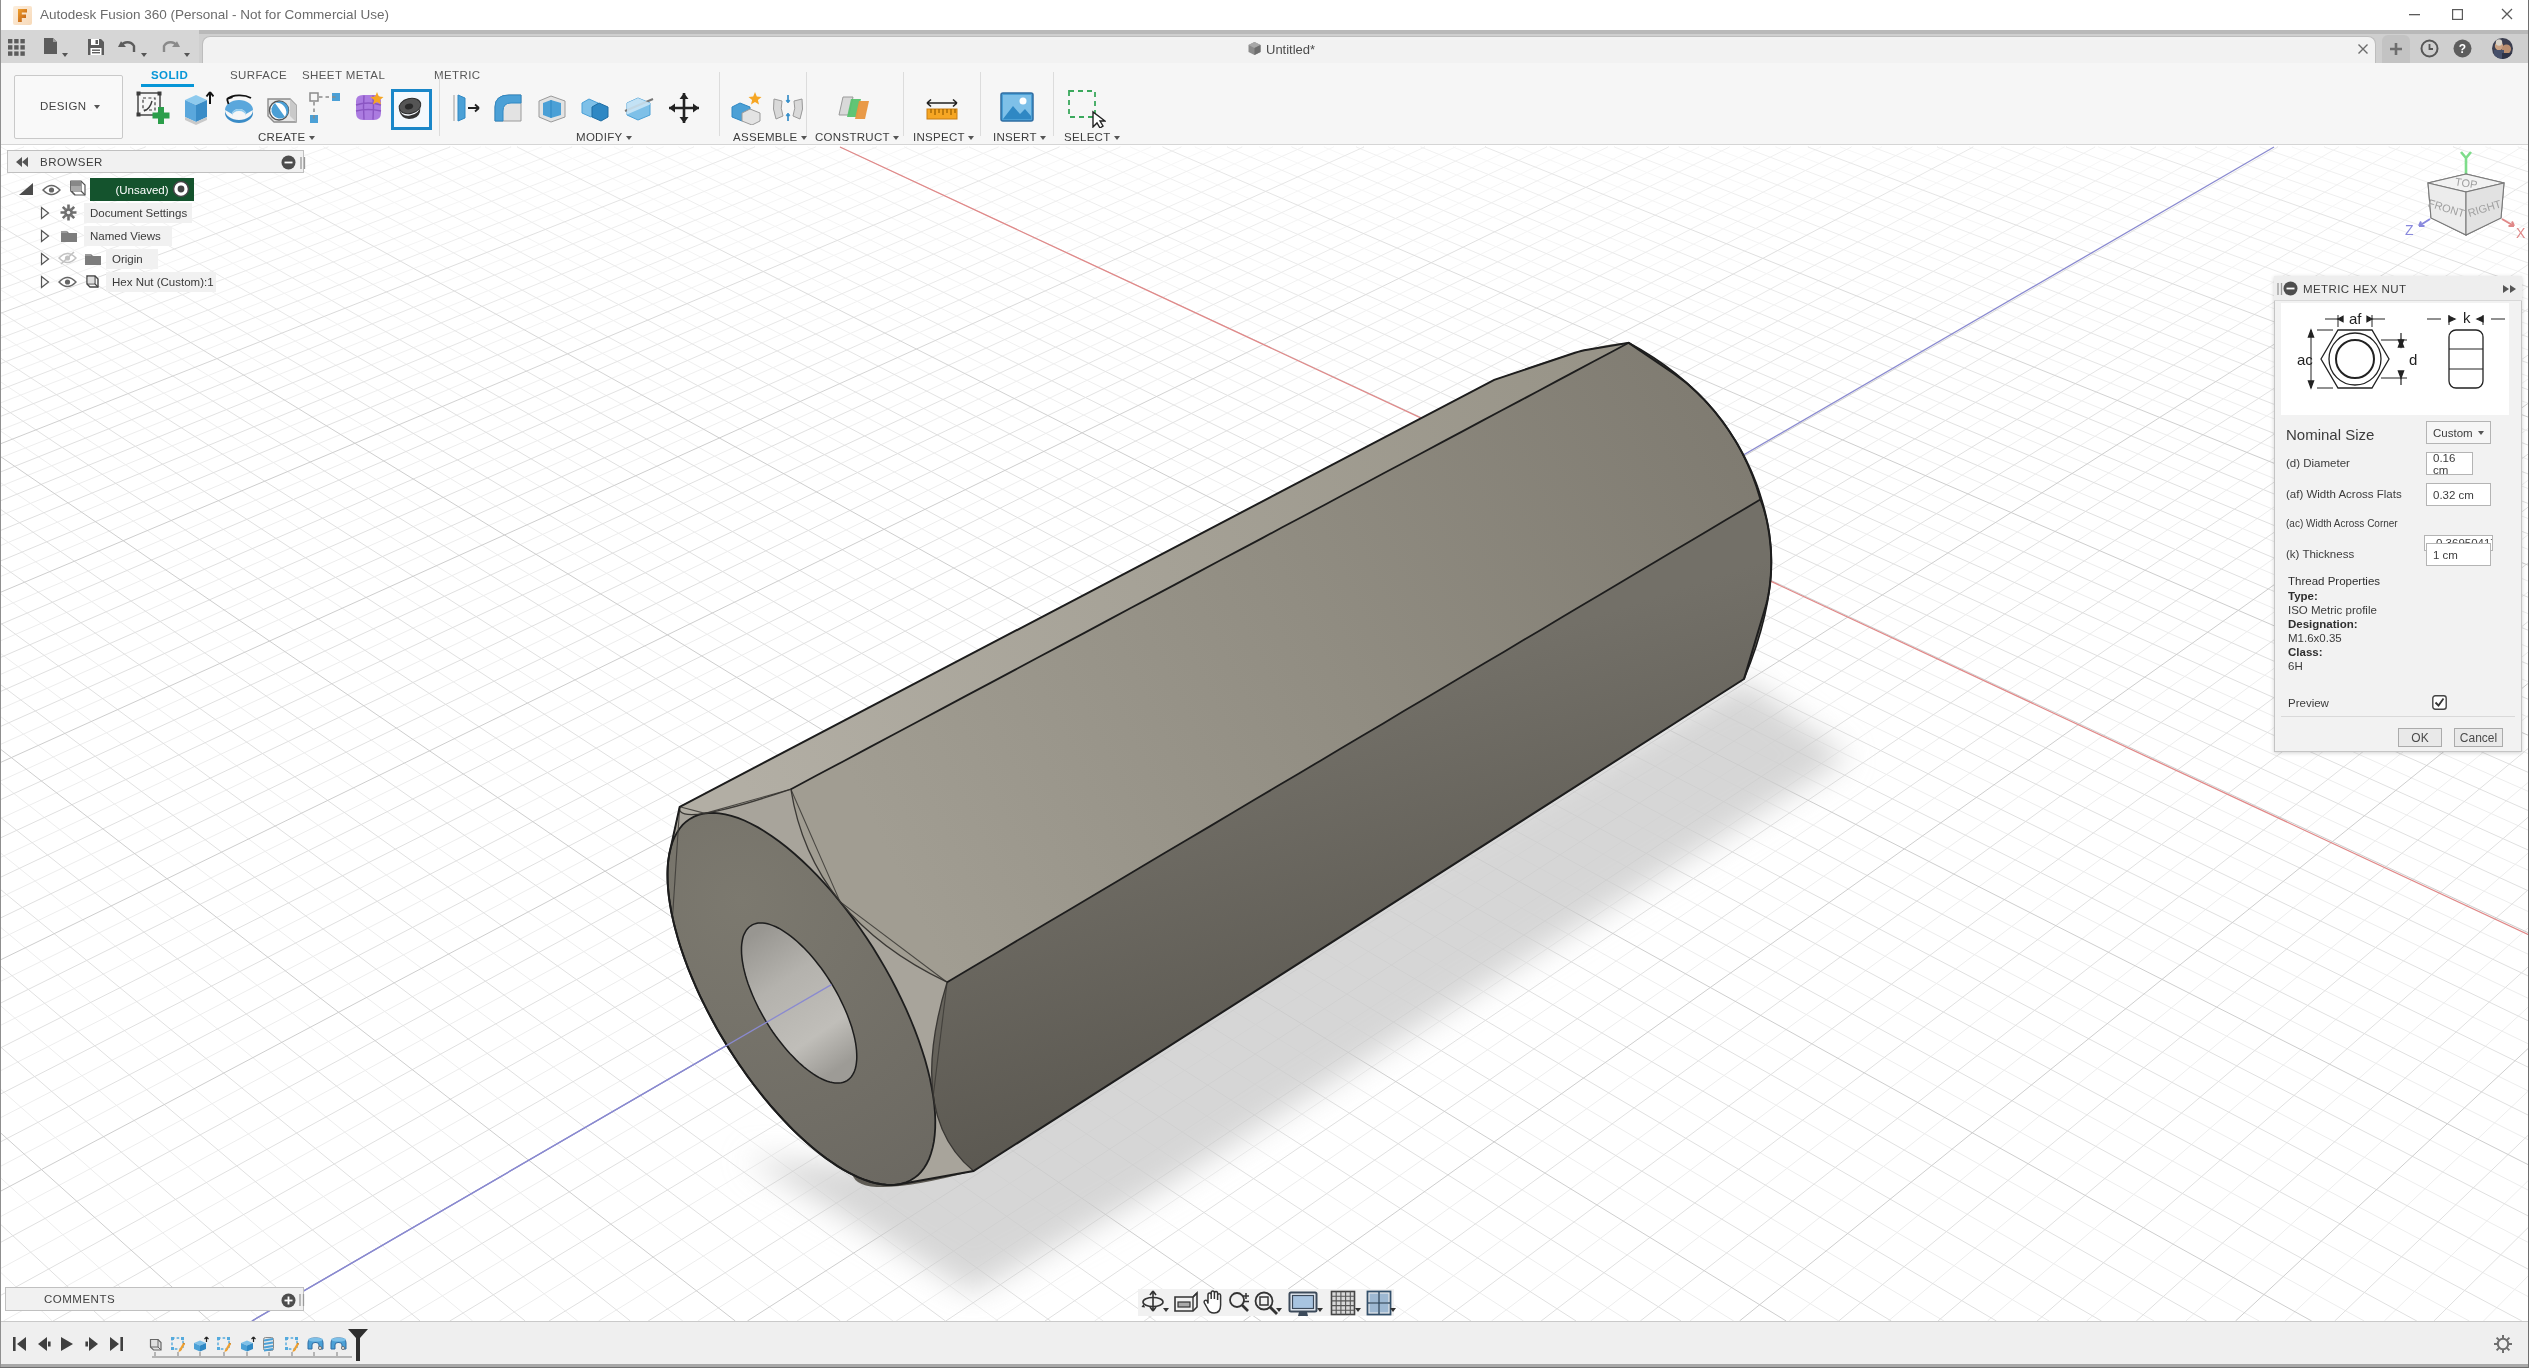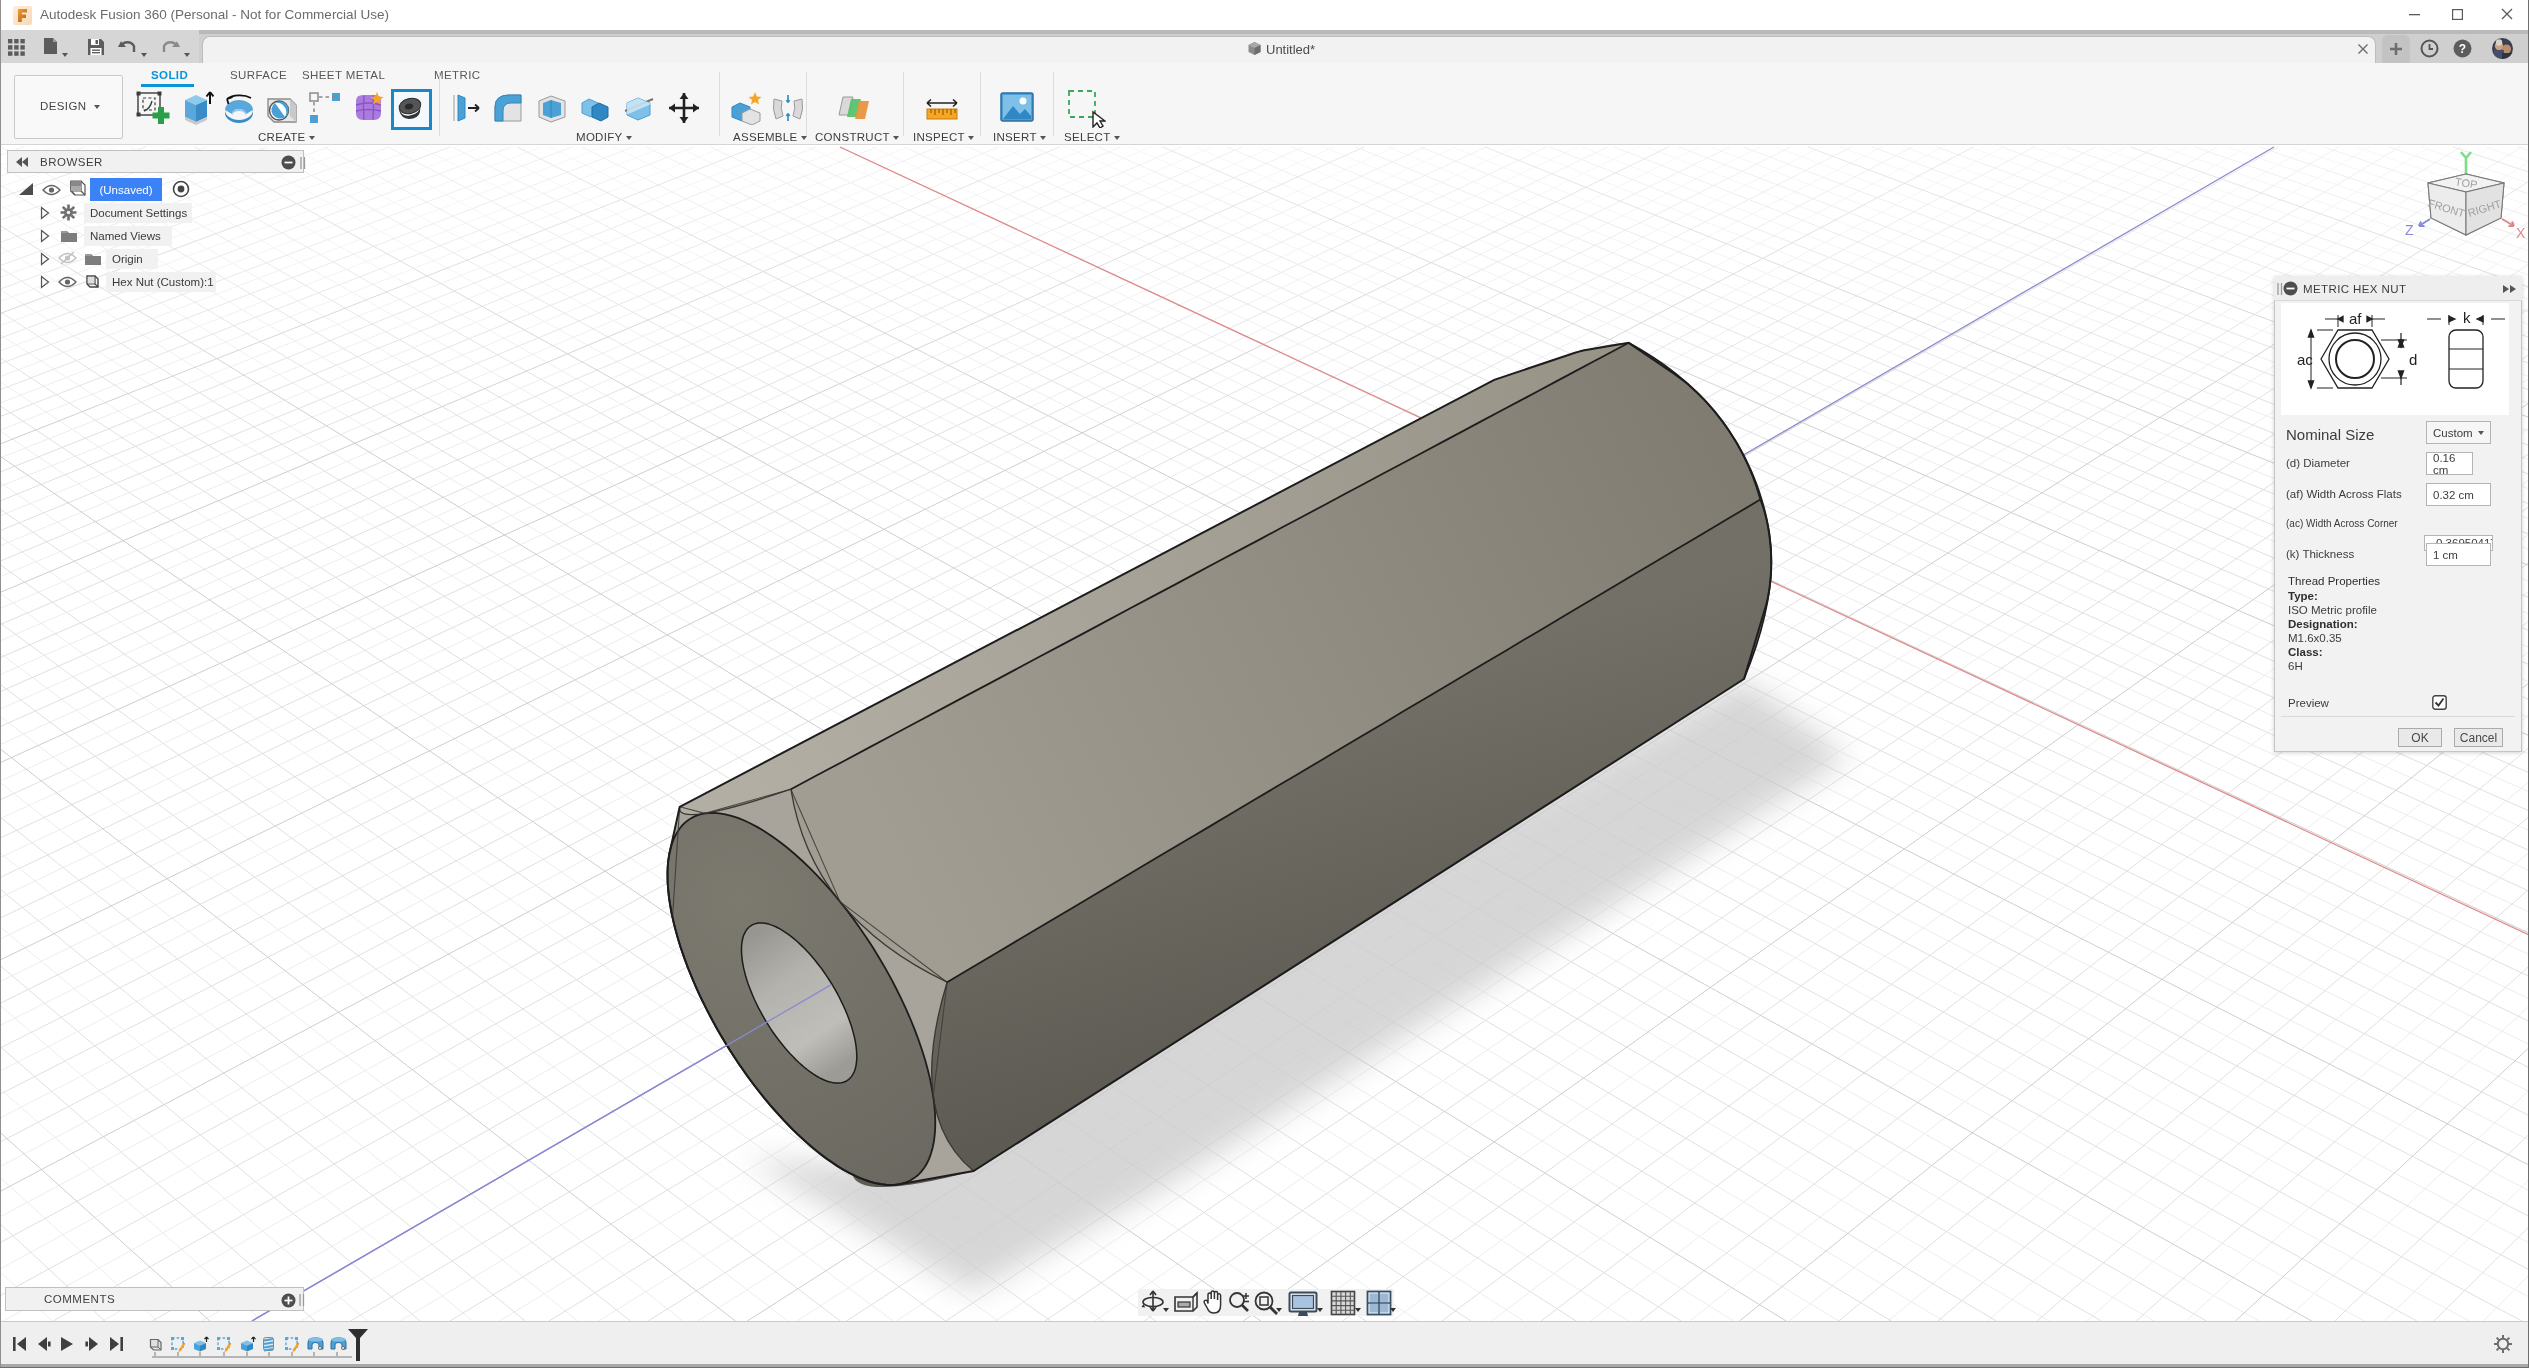--- a/index.html
+++ b/index.html
@@ -648,21 +648,21 @@
     </svg>
   </div>
 <div class="abs" style="left:66px;top:180px">
     <svg width="20" height="18" viewBox="0 0 20 18" style="display:block">
       <path d="M5,1 L15,1 L19,5 L19,15 L9,15 L5,11 Z" fill="#fff" stroke="#555" stroke-width="1.2"></path>
       <path d="M5,1 L5,11 L9,15 M5,11 L15,11 L15,1 M15,11 L19,15" fill="none" stroke="#555" stroke-width="1.2"></path>
       <rect x="5" y="1" width="10" height="10" fill="#888"></rect>
       <rect x="5" y="6" width="10" height="5" fill="#aaa"></rect>
     </svg>
   </div>
-<div class="abs" style="left:90px;top:178px;width:72px;height:23px;background:#3b82f6;display:flex;align-items:center;justify-content:center;font-size:11.5px;color:#fff">(Unsaved)</div>
+<div class="abs" style="left:90px;top:178px;width:104px;height:23px;background:#14532d;display:flex;align-items:center;justify-content:center;font-size:11.5px;color:#fff">(Unsaved)</div>
 <div class="abs" style="left:172px;top:180px">
     <svg width="18" height="18" viewBox="0 0 18 18" style="display:block">
       <circle cx="9" cy="9" r="7.5" fill="#fff" stroke="#444" stroke-width="1.6"></circle>
       <circle cx="9" cy="9" r="3.4" fill="#444"></circle>
     </svg>
   </div>
 <div class="abs" style="left:40px;top:206px">
     <svg width="10" height="14" viewBox="0 0 10 14" style="display:block">
       <path d="M1.5,1.5 L8.5,7 L1.5,12.5 Z" fill="#f8f8f8" stroke="#555" stroke-width="1.2"></path>
     </svg>

